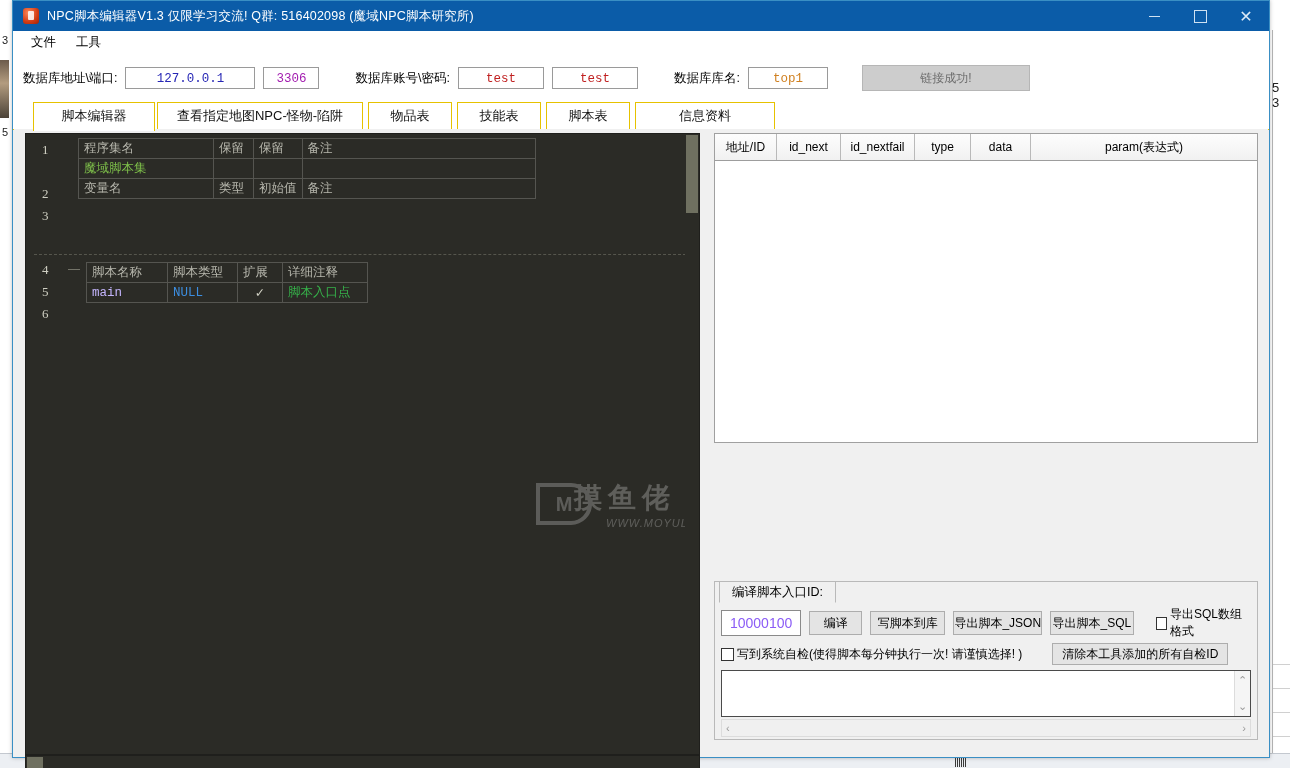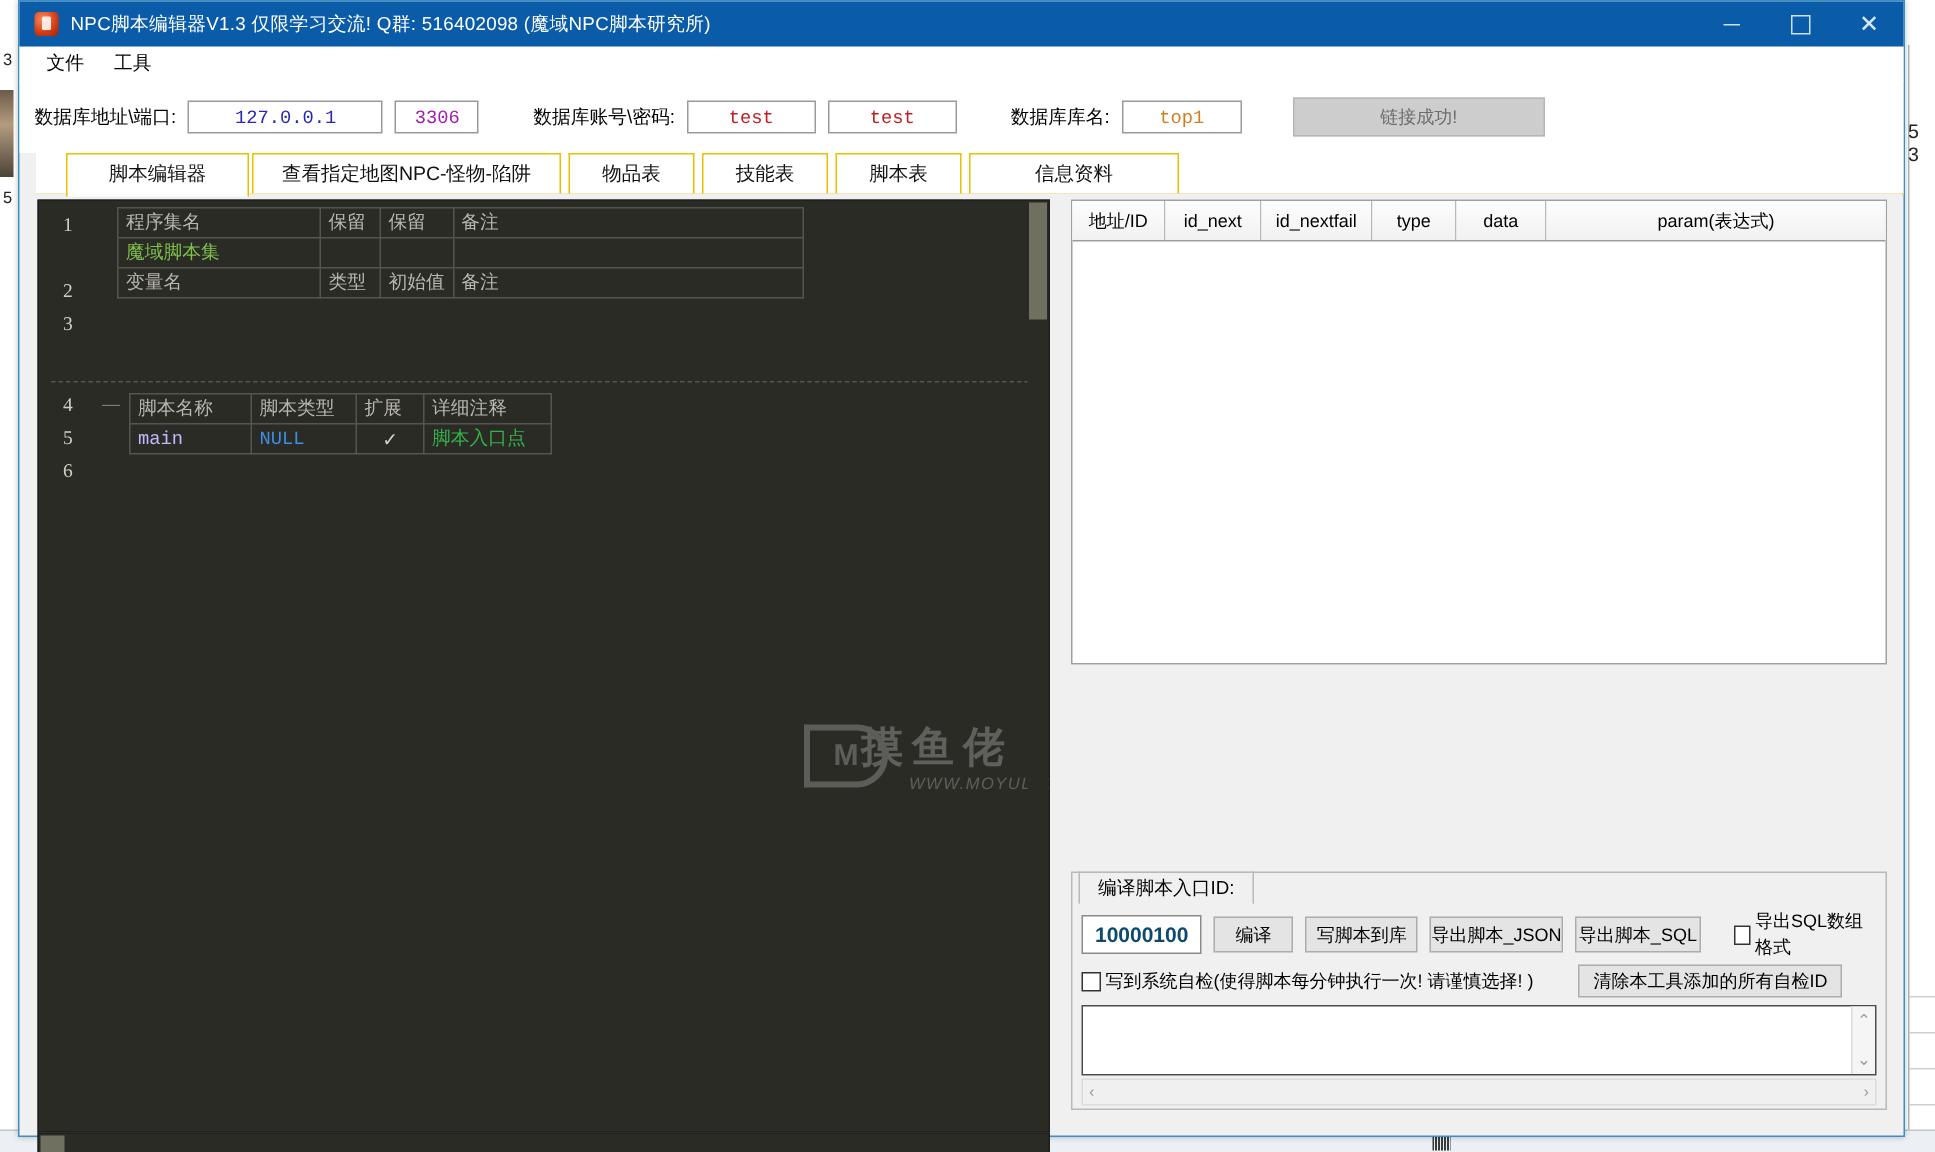--- a/index.html
+++ b/index.html
@@ -57,21 +57,21 @@
   .tbox{
     border:1px solid #9a9a9a;background:#fff;height:22px;line-height:22px;
     text-align:center;font-family:"Liberation Mono","DejaVu Sans Mono",monospace;font-size:12.5px;
     box-sizing:border-box;
   }
   .btn{
     background:#cdcdcd;border:1px solid #b6b6b6;color:#6d6d6d;font-size:12px;
     height:26px;line-height:24px;text-align:center;box-sizing:border-box;
   }
   
-  #tabs{position:relative;height:28px;background:#fff;box-sizing:border-box;margin-left:11px;}
+  #tabs{position:relative;height:28px;background:#fff;box-sizing:border-box;}
   .tab{
     position:absolute;top:0;height:28px;line-height:26px;text-align:center;
     border:1px solid #e6c200;border-bottom:none;background:#fff;font-size:13px;color:#111;
     box-sizing:border-box;
   }
   .tab.active{background:#fff;border-color:#e6c200;z-index:3;height:29px;}
   #tabline{position:absolute;left:0;right:0;top:27px;height:1px;background:#e6c200;}
 
   
   #content{position:absolute;left:1px;top:128px;right:1px;bottom:1px;background:#f0f0f0;}
@@ -125,21 +125,21 @@
     border:1px solid #b9b9b9;background:#f0f0f0;box-sizing:border-box;
   }
   #compile-tab{
     position:absolute;left:4px;top:-1px;height:22px;line-height:20px;padding:0 12px;
     background:#f0f0f0;border:1px solid #b9b9b9;border-bottom:1px solid #f0f0f0;font-size:12.5px;
     box-sizing:border-box;
   }
   #cp-row1{position:absolute;left:6px;top:28px;right:6px;height:26px;display:flex;align-items:center;}
   #idbox{
     width:94px;height:26px;line-height:24px;border:1px solid #8a8a8a;background:#fff;
-    color:#0c4a6e;font-weight:bold;font-size:14px;text-align:center;
+    color:#8b5cf6;font-weight:normal;font-size:14px;text-align:center;
     font-family:"Liberation Sans",sans-serif;box-sizing:border-box;
   }
   .gbtn{
     background:#e4e4e4;border:1px solid #adadad;height:24px;line-height:22px;
     font-size:12px;color:#000;text-align:center;box-sizing:border-box;margin-left:8px;
   }
   .cbx{display:inline-flex;align-items:center;font-size:12px;}
   .cbx .box{width:11px;height:11px;border:1px solid #333;background:#fff;margin-right:3px;display:inline-block;}
   #cp-row2{position:absolute;left:6px;top:60px;right:6px;height:24px;display:flex;align-items:center;}
   #outbox{

